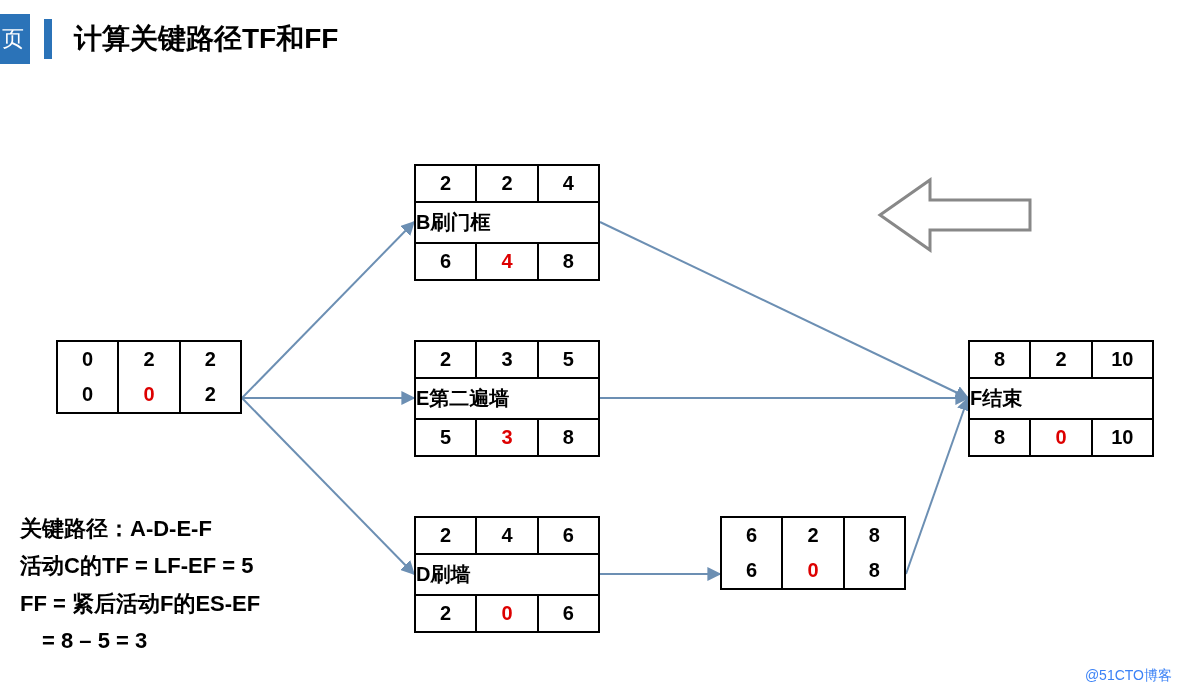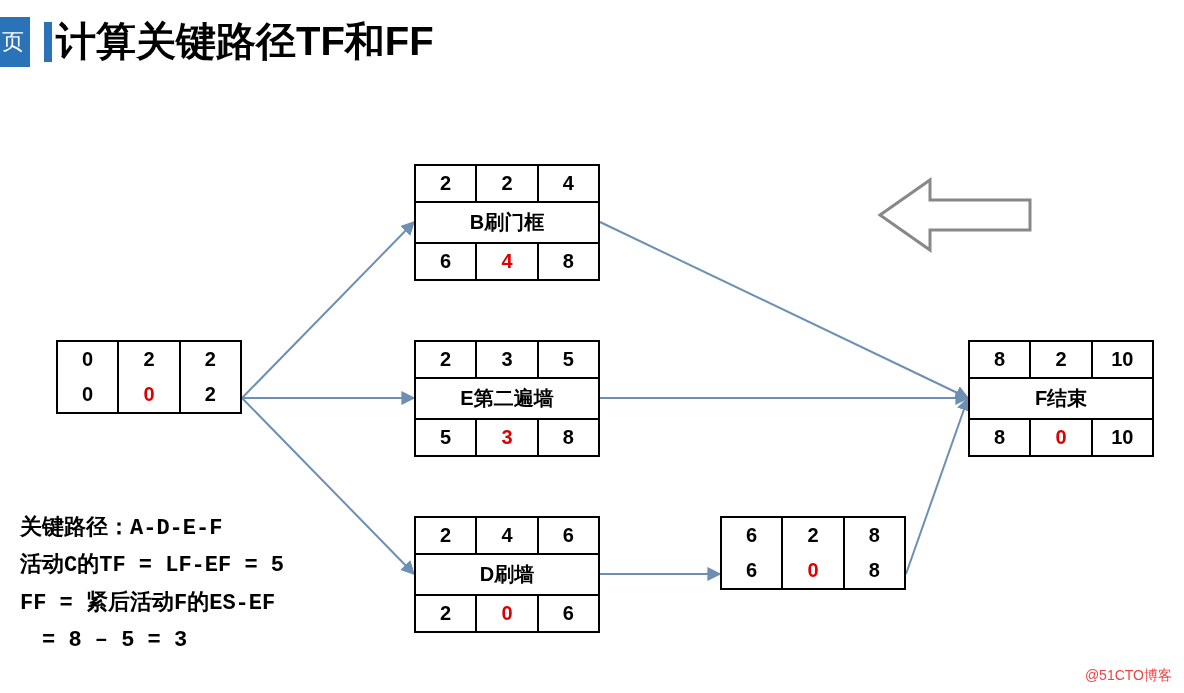--- a/index.html
+++ b/index.html
@@ -21,22 +21,22 @@
   }
   .tab-stub {
     background: #2B73B8;
     color: #fff;
     font-size: 22px;
     padding: 10px 6px 10px 2px;
     height: 50px;
     display:flex; align-items:center;
   }
   .title-bar {
-    display:flex; align-items:center; gap:4px;
-    font-size: 40px; font-weight: 700;
+    display:flex; align-items:center; gap:22px;
+    font-size: 28px; font-weight: 700;
   }
   .blue-bar { width: 8px; height: 40px; background:#2B73B8; }
   .canvas { position:absolute; inset:0; }
   .node {
     position:absolute;
     width: 186px;
     border: 2px solid #000;
     background:#fff;
     font-weight:700;
   }
@@ -45,35 +45,34 @@
     flex:1;
     border-right:2px solid #000;
     text-align:center;
     padding:6px 0;
     font-size:20px;
   }
   .node .cell:last-child { border-right:none; }
   .node .namecell {
     border-top:2px solid #000;
     border-bottom:2px solid #000;
-    text-align:center;
+    text-align:left;
     padding:6px 0;
     font-size:20px;
   }
   .red { color:#d00; }
   .notes {
     position:absolute;
     left: 20px; top: 510px;
     font-size: 22px; font-weight:700;
     line-height: 1.7;
-    font-family: Liberation Mono, monospace;
   }
   .watermark {
     position:absolute; right:12px; bottom:8px;
-    color:#ef4444; font-size:14px;
+    color:#3b82f6; font-size:14px;
   }
   svg.edges { position:absolute; inset:0; width:1184px; height:693px; pointer-events:none; }
 </style>
 </head>
 <body>
 
 <div class="header">
   <div class="tab-stub">页</div>
   <div class="title-bar">
     <div class="blue-bar"></div>

